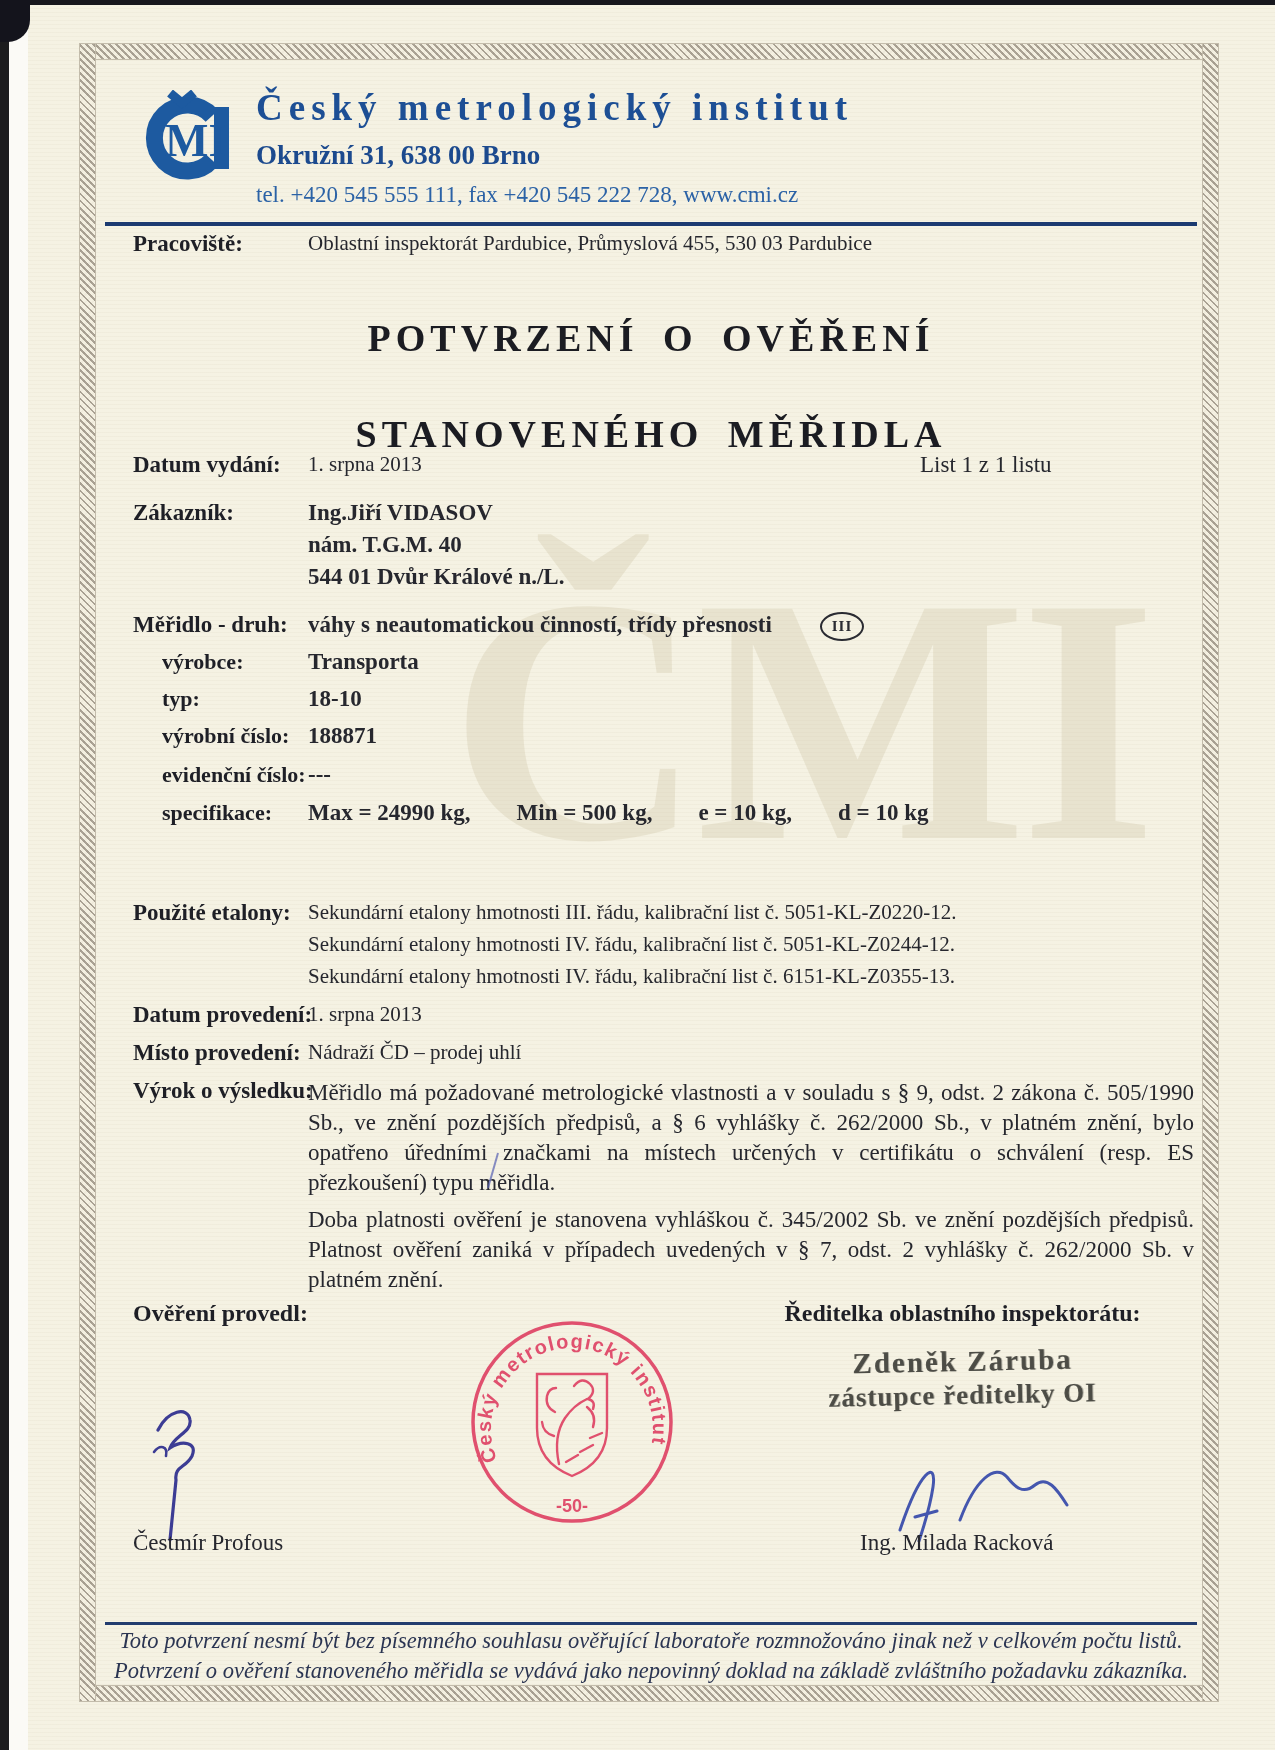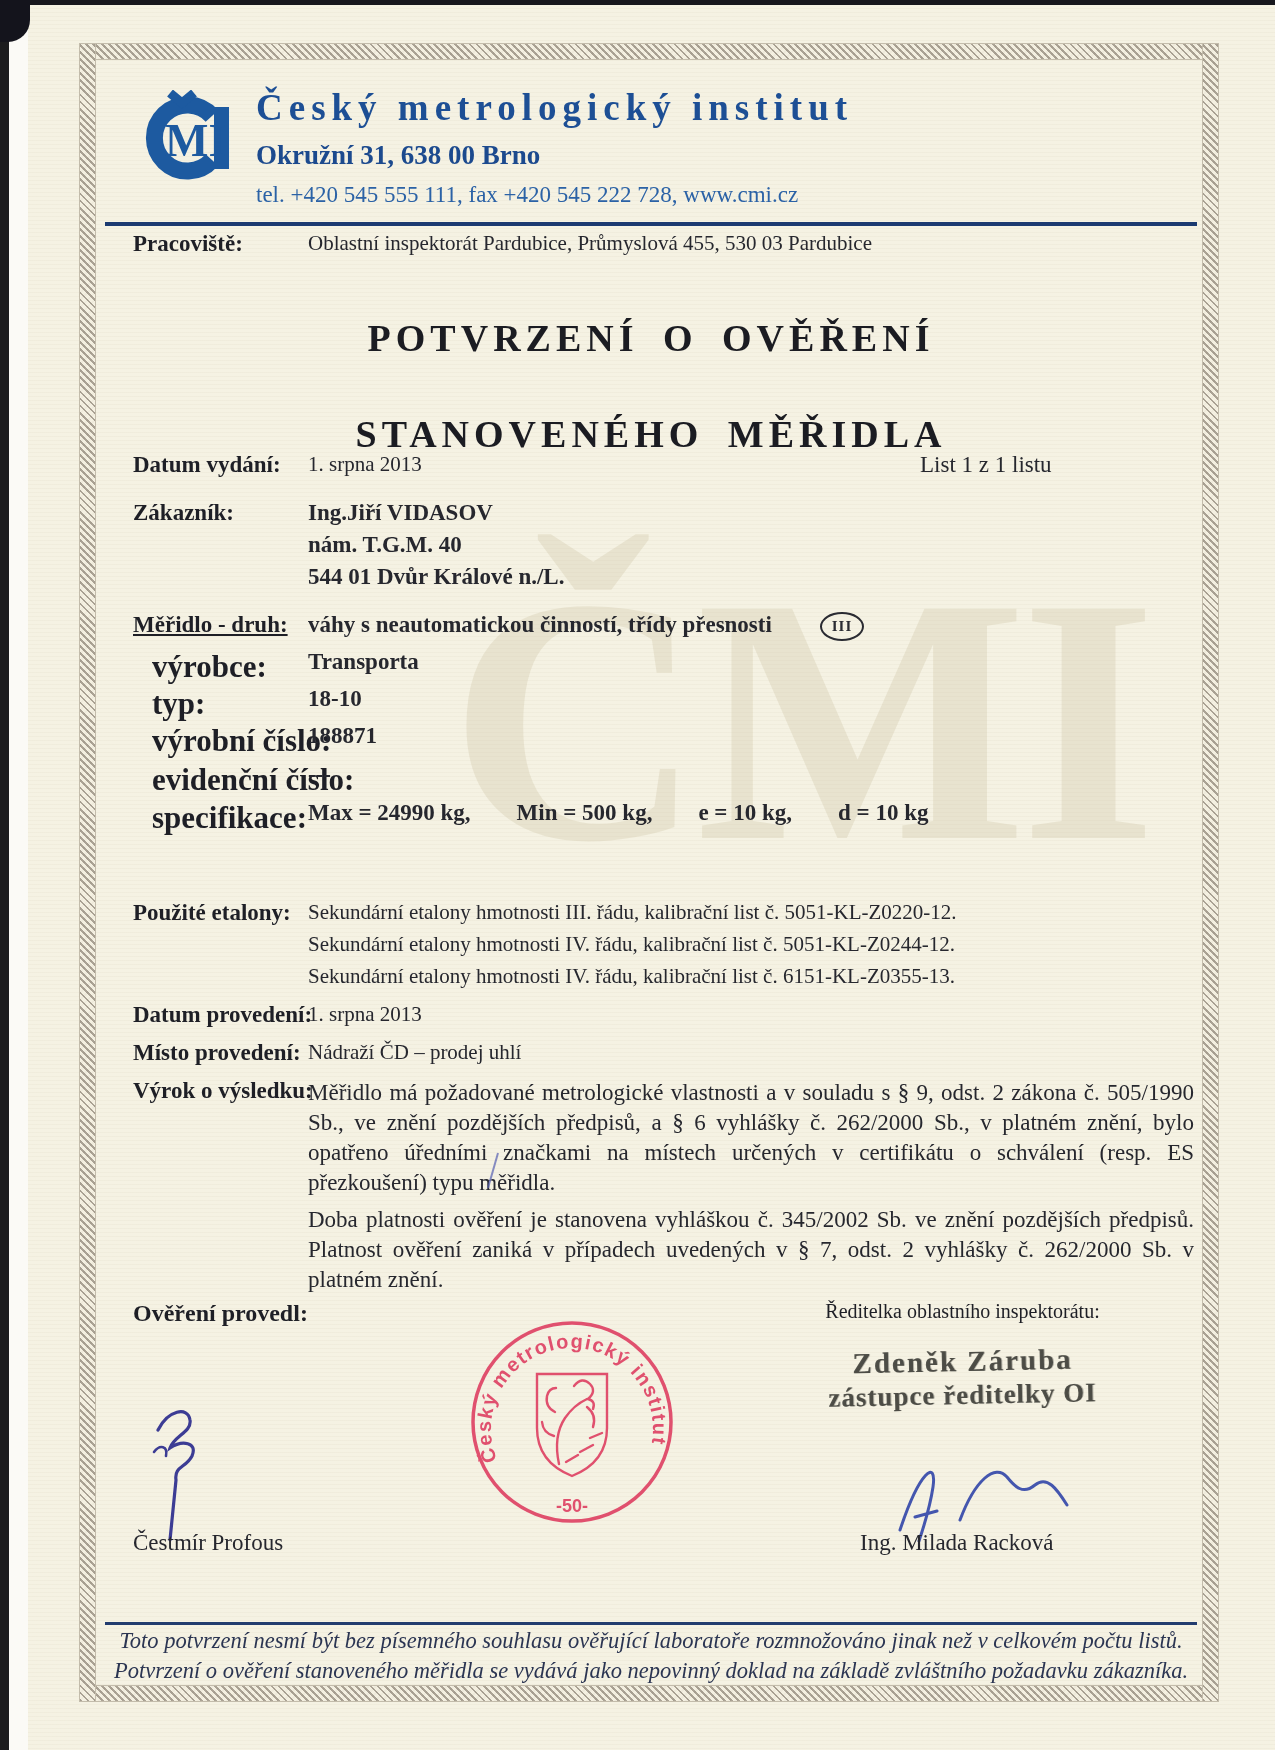--- a/index.html
+++ b/index.html
@@ -31,38 +31,38 @@
     color:rgba(196,186,152,0.26);z-index:0;user-select:none;text-align:center;
   }
   .content{position:absolute;left:0;top:0;width:1275px;height:1750px;z-index:2;}
   .abs{position:absolute;}
   
   .institute-name{left:256px;top:86px;font-size:37px;font-weight:bold;color:#1d4f95;letter-spacing:6px;}
   .institute-address{left:256px;top:140px;font-size:27px;font-weight:bold;color:#1c4a8e;}
   .institute-contact{left:256px;top:182px;font-size:23px;color:#2b62a6;}
   .header-rule{left:105px;top:222px;width:1092px;height:4px;background:#1b3a70;}
   .lab{left:133px;font-size:23px;font-weight:bold;color:#1e1f26;}
-  .lab2{left:152px;font-size:31px;font-weight:bold;color:#1e1f26;}
+  .lab2{left:162px;font-size:22px;font-weight:bold;color:#1e1f26;}
   .val{left:308px;font-size:21px;color:#26272e;}
   .valb{left:308px;font-size:23px;font-weight:bold;color:#26272e;}
   
   .doc-title{left:105px;width:1092px;text-align:center;font-weight:bold;color:#1b1c22;
      font-size:38px;letter-spacing:5px;word-spacing:10px;}
   .sheet{left:920px;top:452px;font-size:23px;color:#26272e;}
   
   .class-oval{left:820px;top:612px;width:40px;height:25px;border:2px solid #2a2b32;border-radius:50%;
      display:flex;align-items:center;justify-content:center;font-size:15px;font-weight:bold;
      letter-spacing:1px;color:#2a2b32;}
   .spec-row{left:308px;top:800px;font-size:23px;font-weight:bold;color:#26272e;white-space:nowrap;}
   .spec-row span{margin-right:46px;}
   
   .para{left:308px;width:886px;font-size:23px;line-height:30px;color:#26272e;text-align:justify;}
   
   .right-col{left:740px;width:445px;text-align:center;}
-  .right-label{font-size:20px;font-weight:normal;color:#1e1f26;}
+  .right-label{font-size:24px;font-weight:bold;color:#1e1f26;}
   .deputy{transform:rotate(-1.2deg);color:rgba(62,62,56,0.88);text-shadow:1px 0 0 rgba(70,70,64,0.35);}
   .deputy-name{font-size:29px;font-weight:bold;letter-spacing:2px;}
   .deputy-role{font-size:27px;font-weight:bold;letter-spacing:1px;}
   .sig-name{font-size:23px;color:#26272e;}
   
   .footer-rule{left:105px;top:1622px;width:1092px;height:3px;background:#223c6e;}
   .footer-line{left:105px;width:1092px;text-align:center;font-style:italic;font-size:22.5px;color:#2b3552;}
   .stamp-svg{left:462px;top:1312px;}
   .sig-svg{pointer-events:none;}
 </style>
@@ -105,21 +105,21 @@
 
     <div class="abs lab" style="top:452px;">Datum vydání:</div>
     <div class="abs val" style="top:452px;">1. srpna 2013</div>
     <div class="abs sheet">List 1 z 1 listu</div>
 
     <div class="abs lab" style="top:500px;">Zákazník:</div>
     <div class="abs valb" style="top:500px;">Ing.Jiří VIDASOV</div>
     <div class="abs valb" style="top:532px;">nám. T.G.M. 40</div>
     <div class="abs valb" style="top:564px;">544 01 Dvůr Králové n./L.</div>
 
-    <div class="abs lab" style="top:612px;text-decoration:underline;">Měřidlo - druh:</div>
+    <div class="abs lab" style="top:612px;">Měřidlo - druh:</div>
     <div class="abs valb" style="top:612px;">váhy s neautomatickou činností, třídy přesnosti</div>
     <div class="abs class-oval">III</div>
 
     <div class="abs lab2" style="top:649px;">výrobce:</div>
     <div class="abs valb" style="top:649px;">Transporta</div>
 
     <div class="abs lab2" style="top:686px;">typ:</div>
     <div class="abs valb" style="top:686px;">18-10</div>
 
     <div class="abs lab2" style="top:723px;">výrobní číslo:</div>

